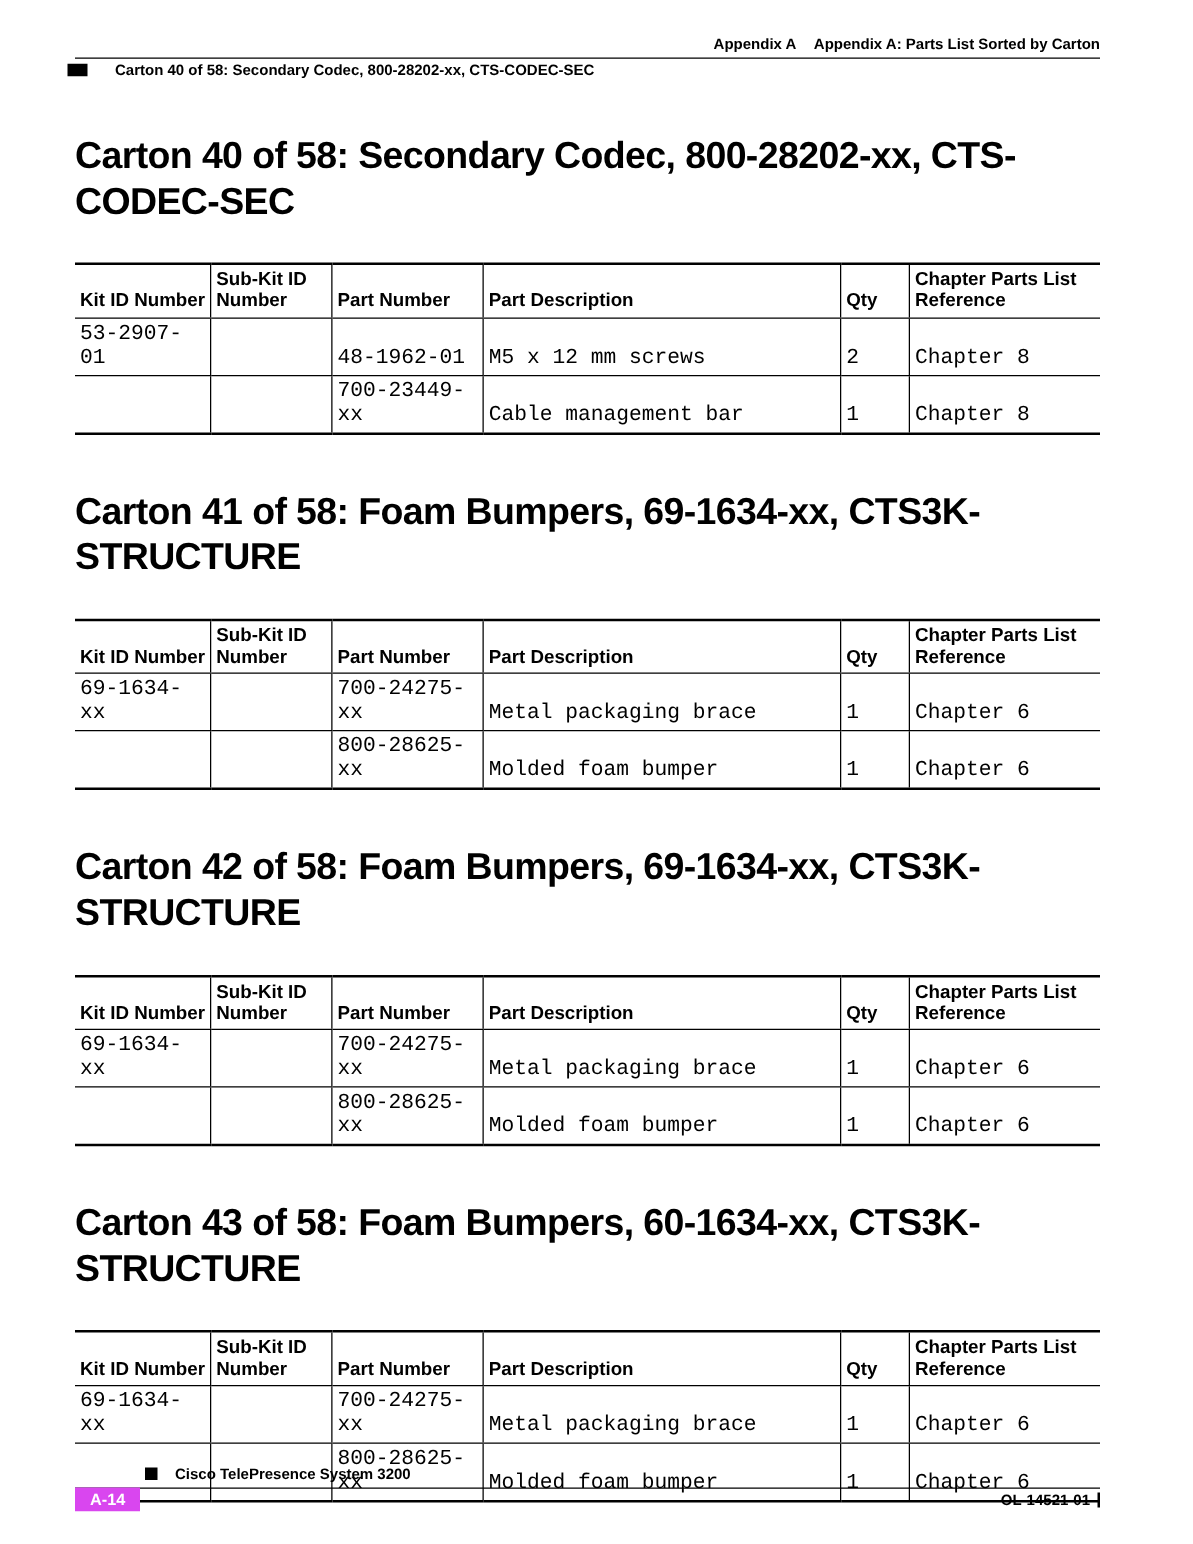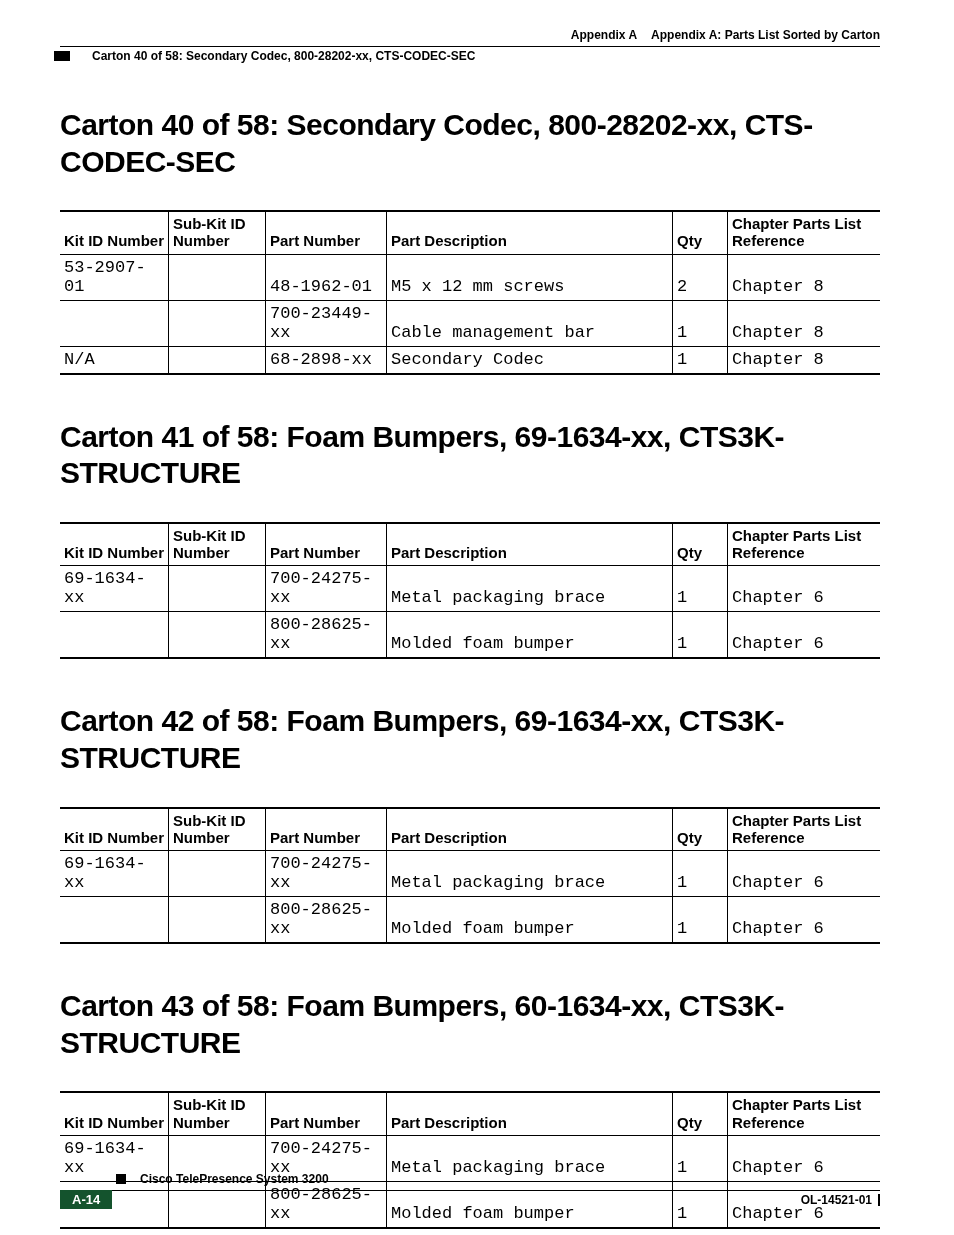--- a/index.html
+++ b/index.html
@@ -118,21 +118,21 @@
   .foot-bottom {
     display: flex;
     justify-content: space-between;
     align-items: center;
     font-family: Arial, Helvetica, sans-serif;
     font-weight: bold;
     font-size: 12px;
     margin-top: -1px;
   }
   .page-no-box {
-    background: #14532d;
+    background: #d946ef;
     color: #fff;
     padding: 2px 12px;
     font-size: 13px;
   }
   .docid {
     display: flex;
     align-items: center;
     gap: 6px;
   }
   .doc-tick {
@@ -177,28 +177,20 @@
               <td>48-1962-01</td>
               <td>M5 x 12 mm screws</td>
               <td>2</td>
               <td>Chapter 8</td>
             </tr>
             <tr>
               <td></td>
               <td></td>
               <td>700-23449-xx</td>
               <td>Cable management bar</td>
-              <td>1</td>
-              <td>Chapter 8</td>
-            </tr>
-            <tr>
-              <td>N/A</td>
-              <td></td>
-              <td>68-2898-xx</td>
-              <td>Secondary Codec</td>
               <td>1</td>
               <td>Chapter 8</td>
             </tr>
           </tbody>
         </table>
       </div>
       <div class="section">
         <h2>Carton 41 of 58: Foam Bumpers, 69-1634-xx, CTS3K-STRUCTURE</h2>
         <table class="parts">
           <thead>

